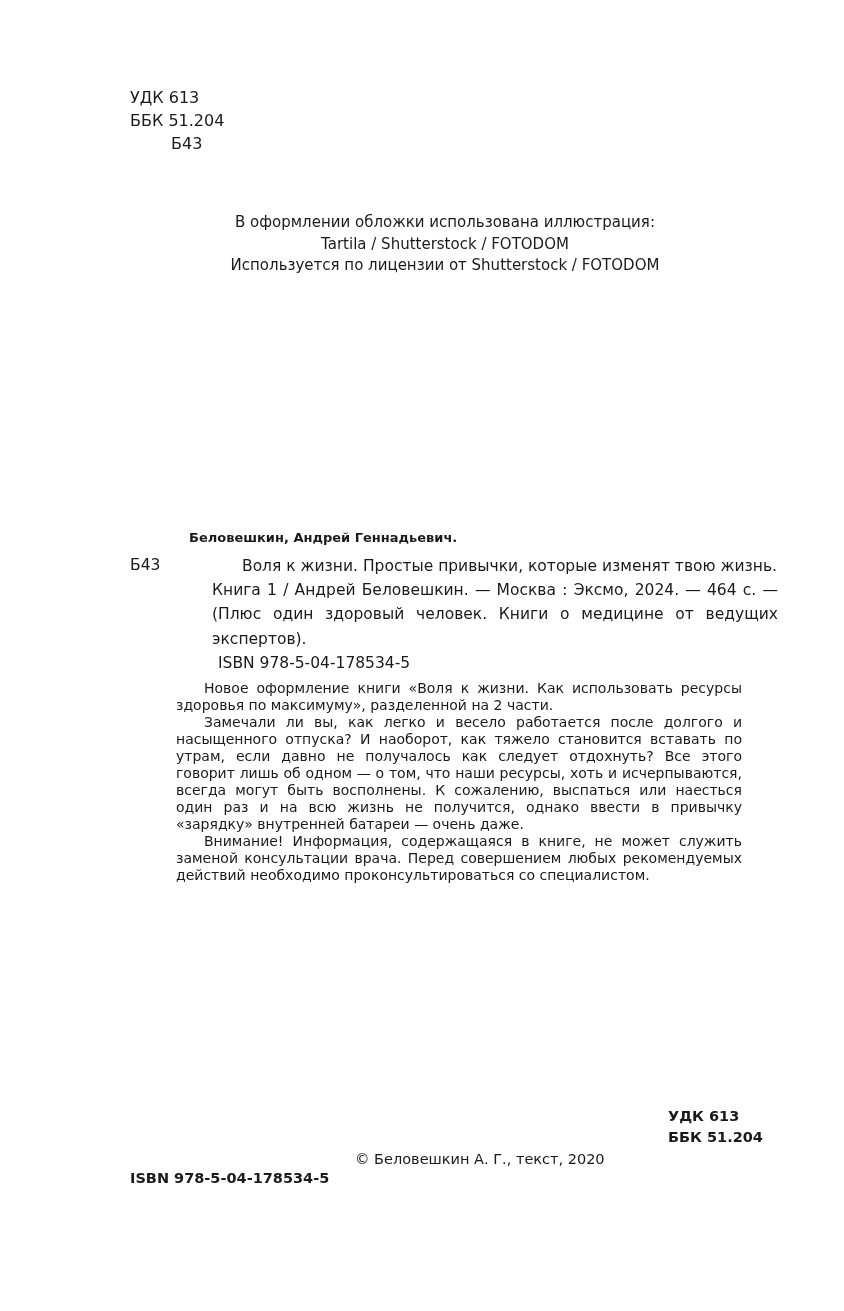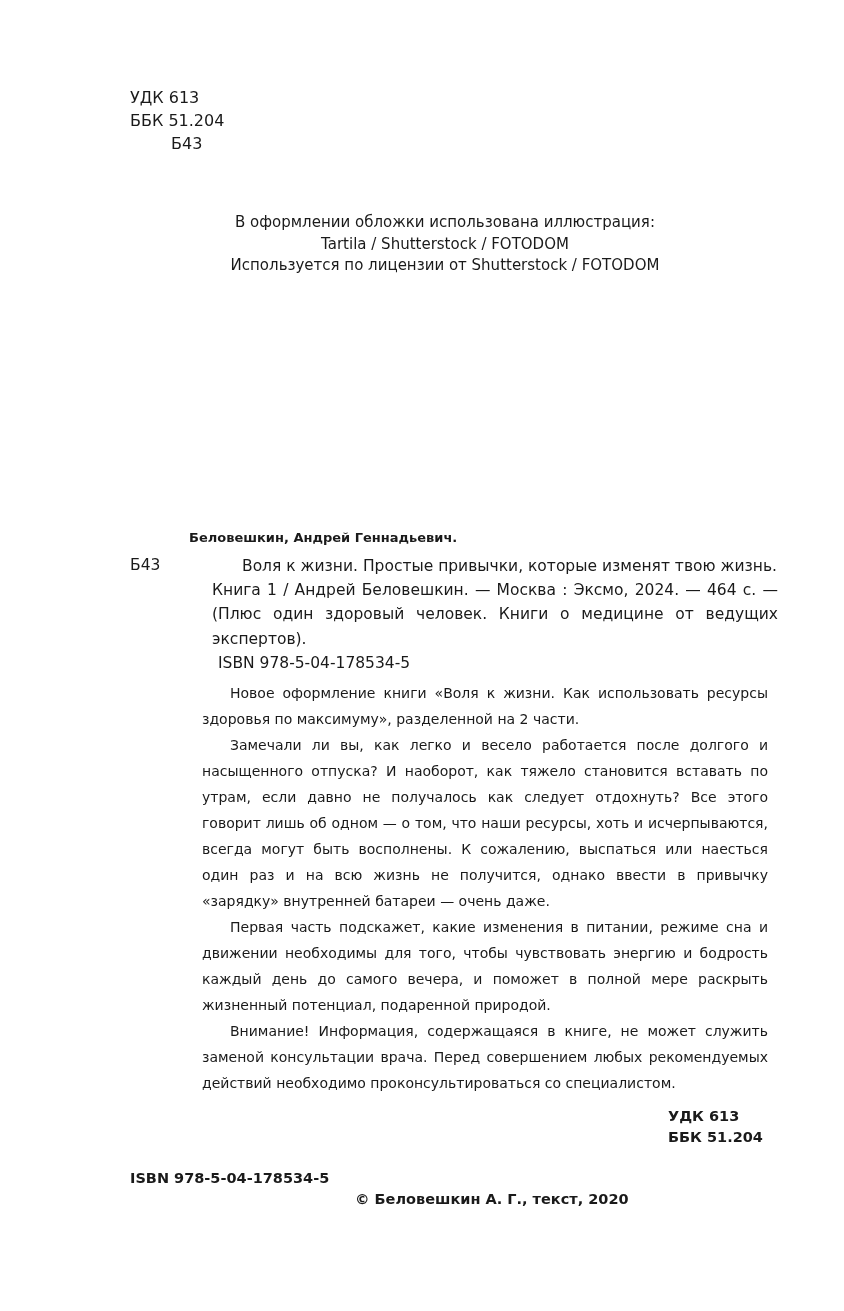--- a/index.html
+++ b/index.html
@@ -7,24 +7,24 @@
       font-family:"DejaVu Sans", sans-serif; color:#1a1a1a; }
     .abs { position:absolute; }
     .top-codes { left:130px; top:86px; font-size:16px; line-height:23px; }
     .top-codes .indent { padding-left:41px; }
     .credits { left:0; width:890px; top:212px; text-align:center; font-size:15px; line-height:21.5px; }
     .author { left:189px; top:530px; font-size:13px; font-weight:bold; }
     .cipher { left:130px; top:556px; font-size:15.5px; }
     .bib { left:189px; top:554px; width:566px; font-size:15.5px; line-height:24.2px; text-align:justify;margin-left:23px; }
     .bib .first { text-indent:30px; display:block; }
     .isbn1 { left:218px; top:654px; font-size:15.5px; }
-    .annot { left:202px; top:680px; width:566px; font-size:14px; line-height:26px; text-align:justify; }
+    .annot { left:176px; top:680px; width:566px; font-size:14px; line-height:17px; text-align:justify; }
     .annot p { margin:0; text-indent:28px; }
     .bottom-codes { left:668px; top:1106px; font-size:14.5px; font-weight:bold; line-height:21px; }
-    .copy { left:355px; top:1149px; font-size:14.5px; font-weight:bold; line-height:21.5px;margin-top:40px; }
+    .copy { left:355px; top:1149px; font-size:14.5px; font-weight:normal; line-height:21.5px; }
     .isbn2 { left:130px; top:1170px; font-size:14.5px; font-weight:bold; }
   </style>
 </head>
 <body>
 
 <div class="abs top-codes">
   <div>УДК 613</div>
   <div>ББК 51.204</div>
   <div class="indent">Б43</div>
 </div>
@@ -39,21 +39,20 @@
 <div class="abs cipher">Б43</div>
 <div class="abs bib">
   <span class="first">Воля к жизни. Простые привычки, которые изменят твою жизнь.</span>
   <span>Книга 1 / Андрей Беловешкин. — Москва : Эксмо, 2024. — 464 с. — (Плюс один здоровый человек. Книги о медицине от ведущих экспертов).</span>
 </div>
 <div class="abs isbn1">ISBN 978-5-04-178534-5</div>
 
 <div class="abs annot">
   <p>Новое оформление книги «Воля к жизни. Как использовать ресурсы здоровья по максимуму», разделенной на 2 части.</p>
   <p>Замечали ли вы, как легко и весело работается после долгого и насыщенного отпуска? И наоборот, как тяжело становится вставать по утрам, если давно не получалось как следует отдохнуть? Все этого говорит лишь об одном — о том, что наши ресурсы, хоть и исчерпываются, всегда могут быть восполнены. К сожалению, выспаться или наесться один раз и на всю жизнь не получится, однако ввести в привычку «зарядку» внутренней батареи — очень даже.</p>
-  <p>Первая часть подскажет, какие изменения в питании, режиме сна и движении необходимы для того, чтобы чувствовать энергию и бодрость каждый день до самого вечера, и поможет в полной мере раскрыть жизненный потенциал, подаренной природой.</p>
   <p>Внимание! Информация, содержащаяся в книге, не может служить заменой консультации врача. Перед совершением любых рекомендуемых действий необходимо проконсультироваться со специалистом.</p>
 </div>
 
 <div class="abs bottom-codes">
   <div>УДК 613</div>
   <div>ББК 51.204</div>
 </div>
 
 <div class="abs copy">
   <div>© Беловешкин А. Г., текст, 2020</div>

